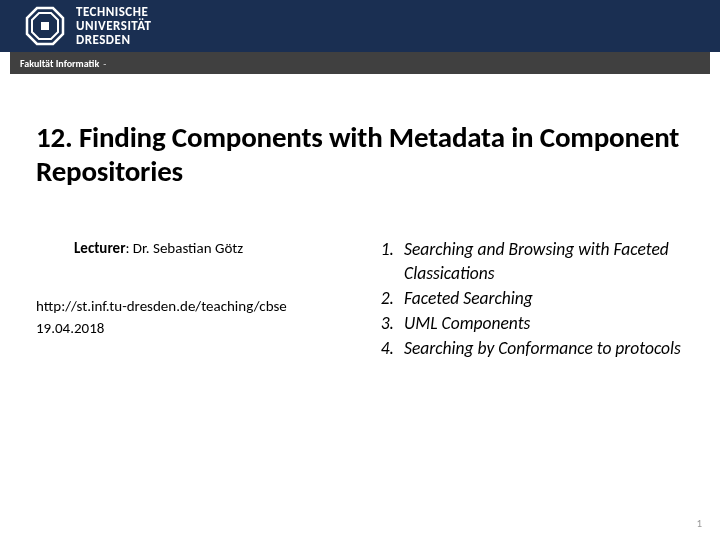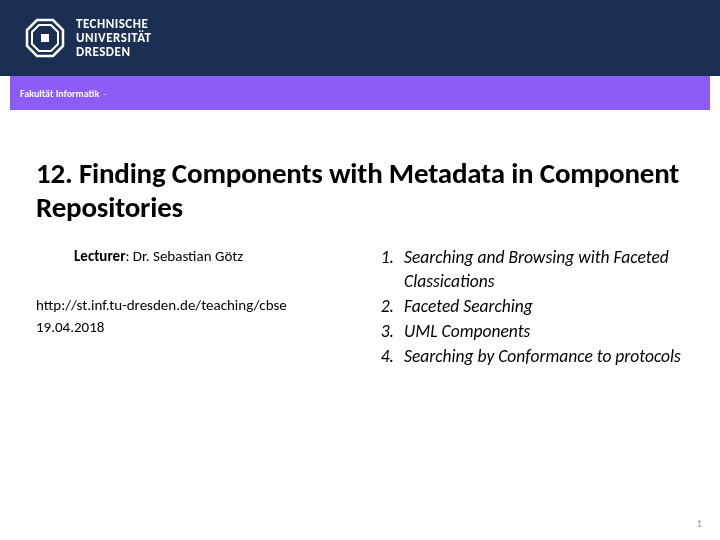--- a/index.html
+++ b/index.html
@@ -7,71 +7,71 @@
     width: 720px;
     height: 540px;
     font-family: Calibri, "Segoe UI", Arial, sans-serif;
     background: #fff;
     color: #000;
     position: relative;
     overflow: hidden;
   }
   .header-band {
     background: #1a2f52;
-    height: 76px;
+    height: 52px;
     display: flex;
     align-items: center;
     padding-left: 24px;
   }
   .logo-box {
     display: flex;
     align-items: center;
     gap: 10px;
   }
   .logo-text {
     color: #fff;
     font-weight: 700;
     font-size: 13px;
     line-height: 1.1;
     letter-spacing: 0.5px;
   }
   .breadcrumb-band {
-    background: #8b5cf6;
-    height: 34px;
+    background: #404040;
+    height: 22px;
     display: flex;
     align-items: center;
     padding: 0 10px;
     margin: 0 10px;
     color: #fff;
     font-size: 10px;
     font-family: Calibri, Arial, sans-serif;
   }
   .breadcrumb-band .bold { font-weight: 700; }
   .breadcrumb-band .sep { margin: 0 4px; color: #ddd; }
   .content {
     padding: 46px 36px 0 36px;
   }
   .title {
     font-size: 29px;
     font-weight: 700;
     line-height: 1.18;
-    margin-bottom: 22px;
+    margin-bottom: 50px;
     letter-spacing: -0.2px;
   }
   .columns {
     display: flex;
     gap: 30px;
   }
   .col-left {
     width: 310px;
     font-size: 15px;
     line-height: 1.35;
   }
   .col-left .lecturer-label { font-weight: 700; }
-  .col-left .para { margin-bottom: 28px; padding-left: 38px; }
+  .col-left .para { margin-bottom: 37px; padding-left: 38px; }
   .col-left .line { margin-bottom: 2px; }
   .col-right {
     flex: 1;
     font-size: 17.5px;
     line-height: 1.32;
   }
   .col-right ol {
     list-style-position: outside;
     padding-left: 22px;
   }

